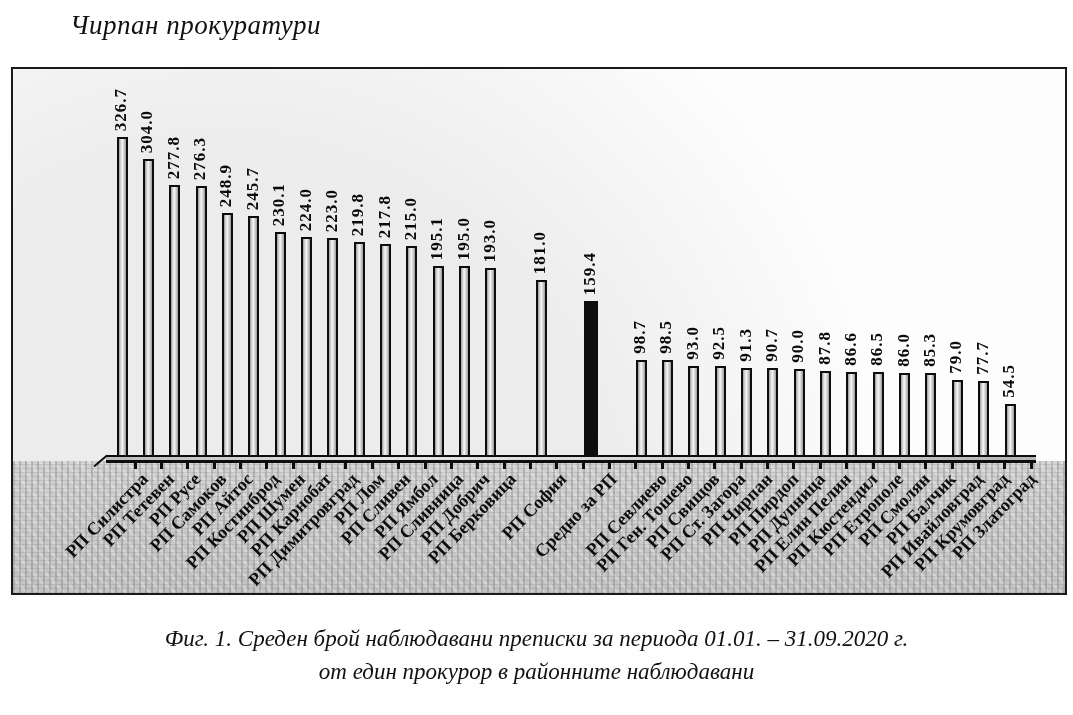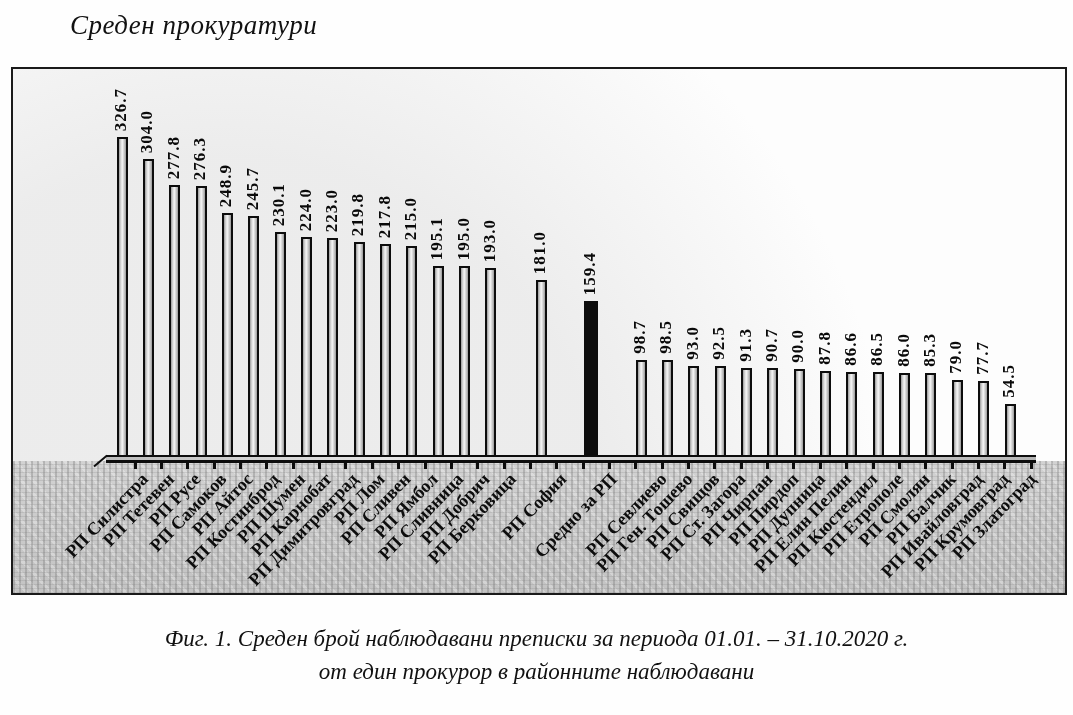--- a/index.html
+++ b/index.html
@@ -129,21 +129,21 @@
     font-size: 23px;
     line-height: 33px;
     color: #111;
   }
 </style>
 </head>
 <body>
 
 <div class="page">
 
-  <div class="chart-title">Среден прокуратури</div>
+  <div class="chart-title">Чирпан прокуратури</div>
 
   <div class="chart-box">
     <div class="plot" id="plot">
         <div class="label-zone"></div>
         <div class="axis-floor"></div>
         <div class="axis-endcap"></div>
         <div class="tick" style="left: 120.7px;"></div>
         <div class="tick" style="left: 147px;"></div>
         <div class="tick" style="left: 173.4px;"></div>
         <div class="tick" style="left: 199.7px;"></div>
@@ -271,17 +271,17 @@
         <div class="bar" style="left: 965.1px; top: 312px; height: 76px;"></div>
         <div class="vlabel" style="left: 959.6px; bottom: 218px;">77.7</div>
         <div class="clabel" style="right: 66.4px;">РП Крумовград</div>
         <div class="bar" style="left: 991.5px; top: 335px; height: 53px;"></div>
         <div class="vlabel" style="left: 986px; bottom: 195px;">54.5</div>
         <div class="clabel" style="right: 40px;">РП Златоград</div>
       </div>
   </div>
 
   <div class="caption">
-    <div>Фиг. 1. Среден брой наблюдавани преписки за периода 01.01. – 31.10.2020 г.</div>
+    <div>Фиг. 1. Среден брой наблюдавани преписки за периода 01.01. – 31.09.2020 г.</div>
     <div>от един прокурор в районните наблюдавани</div>
   </div>
 
 </div>
 
 </body></html>

